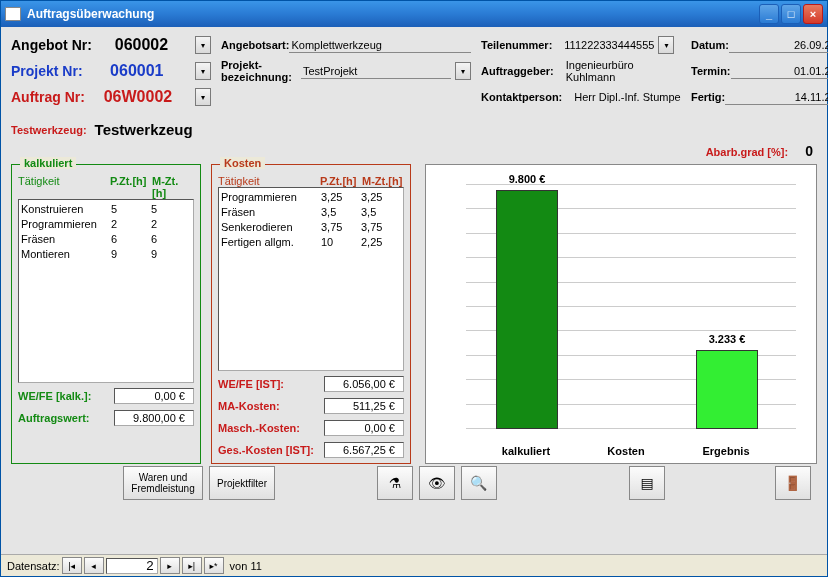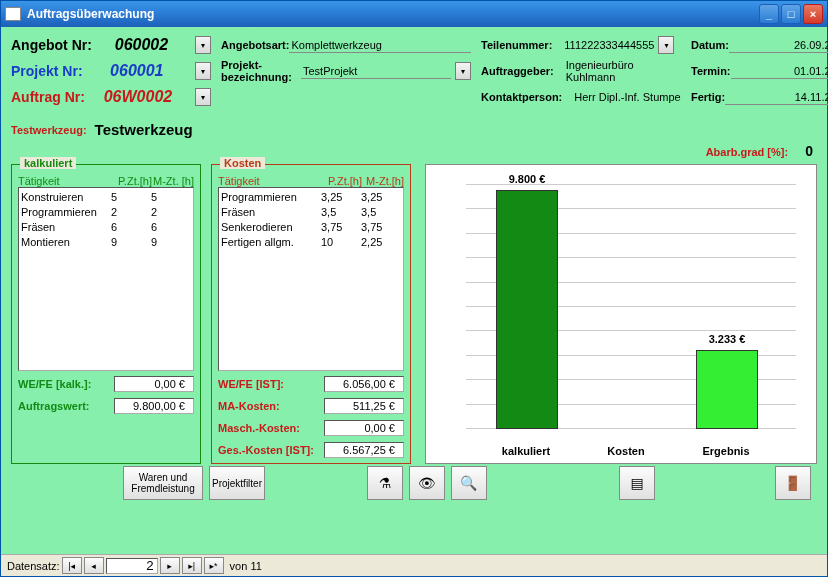--- a/index.html
+++ b/index.html
@@ -1,52 +1,52 @@
 <!DOCTYPE html>
 <html><head>
 <meta charset="utf-8">
 <style>
 * { box-sizing: border-box; margin: 0; padding: 0; }
 body { font-family: Tahoma, Arial, sans-serif; font-size: 11px; background: #fff; }
-.window { width: 828px; height: 577px; border: 1px solid #0053a6; background: #86efac; display: flex; flex-direction: column; }
+.window { width: 828px; height: 577px; border: 1px solid #0053a6; background: #e5e5e5; display: flex; flex-direction: column; }
 .titlebar { height: 26px; background: linear-gradient(to bottom, #3a95e8 0%, #2a7bd4 50%, #1b5fb8 100%); display: flex; align-items: center; padding: 0 4px; color: #fff; font-weight: bold; }
 .title-icon { width: 16px; height: 14px; background: #fff; border: 1px solid #888; margin-right: 6px; border-radius: 1px; }
 .title-text { flex: 1; font-size: 12px; }
 .win-btns { display: flex; gap: 2px; }
 .win-btn { width: 20px; height: 20px; background: linear-gradient(to bottom,#5fa5e8,#2a7bd4); border: 1px solid #1b5fb8; border-radius: 3px; display:flex; align-items:center; justify-content:center; color:#fff; font-weight:bold; font-size:11px; cursor:pointer; }
 .win-btn.close { background: linear-gradient(to bottom,#e87a5f,#d43a2a); border-color:#b81b1b; }
 .content { flex: 1; padding: 8px 10px 4px 10px; position: relative; }
 
 .hdr { display: grid; grid-template-columns: 200px 250px 200px 160px; gap: 6px 10px; font-size: 11px; }
 .hdr-lbl { font-weight: bold; }
 .hdr-row { display: flex; align-items: center; height: 20px; }
 .hdr-val { margin-left: 12px; }
 .big-lbl { font-size: 14px; font-weight: bold; }
-.big-val { font-size: 16px; font-style: italic; font-weight: bold; text-align: center; flex:1; }
+.big-val { font-size: 16px; font-weight: bold; text-align: center; flex:1; }
 .blue { color: #1a3cc8; }
 .red { color: #c81a1a; }
 .green { color: #138a13; }
 .dd-btn { width: 16px; height: 18px; border: 1px solid #7a7a7a; background: linear-gradient(#f4f4f4,#d9d9d9); margin-left: 4px; display:flex; align-items:center; justify-content:center; font-size:8px; cursor:pointer;}
 .underline-field { border-bottom: 1px solid #888; flex:1; padding: 1px 2px; }
 
 .bezeich { margin-top: 14px; display:flex; align-items:center; }
 .bezeich-val { font-size: 15px; font-weight: bold; margin-left: 8px; }
 .abarb { position:absolute; right: 14px; top: 116px; font-weight:bold; }
 
 .panels { display:flex; gap: 10px; margin-top: 26px; }
 .fieldset { border: 1px solid; padding: 4px 6px 6px 6px; position:relative; height: 300px; }
 .fieldset .legend { position:absolute; top:-8px; left:8px; background:#ece9d8; padding:0 4px; font-weight:bold; font-size:11px; }
 .fs-kalk { border-color:#138a13; width: 190px; }
 .fs-kalk .legend { color:#138a13; }
 .fs-kost { border-color:#b83a1a; width: 200px; }
 .fs-kost .legend { color:#b83a1a; }
 
 .tbl-hdr { display:flex; font-size:11px; margin-top:6px; }
 .tbl-hdr .c1 { flex:1; }
-.tbl-hdr .c2, .tbl-hdr .c3 { width:42px; text-align:right; }
+.tbl-hdr .c2, .tbl-hdr .c3 { width:42px; text-align:left;font-weight:bold; }
 .tbl-body { background:#fff; border:1px inset #aaa; height: 184px; padding:2px; font-size:11px; overflow:hidden; }
 .tbl-row { display:flex; line-height:15px; }
 .tbl-row .c1 { flex:1; }
 .tbl-row .c2, .tbl-row .c3 { width:40px; }
 
 .sumline { display:flex; align-items:center; height:18px; margin-top:4px; font-size:11px;}
 .sumline .slabel { flex:1; font-weight:bold; }
 .sumline .sval { width:80px; border:1px inset #aaa; background:#fff; text-align:right; padding:1px 8px; }
 
 .chart { flex:1; border:1px solid #888; background:#fff; height:300px; position:relative; margin-left: 4px; }
@@ -275,21 +275,21 @@
             <div class="axis-lbl" style="left: 60px;">kalkuliert</div>
             <div class="axis-lbl" style="left: 160px;">Kosten</div>
             <div class="axis-lbl" style="left: 260px;">Ergebnis</div>
           </div>
       </div>
     </div>
 
     <div class="btn-row">
       <div style="width:100px"></div>
       <div class="btn" style="width:80px">Waren und Fremdleistung</div>
-      <div class="btn" style="width:56px">Projektfilter</div>
+      <div class="btn" style="width:66px">Projektfilter</div>
       <div style="flex:0 0 90px"></div>
       <div class="btn iconbtn">
           <span>⚗</span>
         </div>
       <div class="btn iconbtn">
           <span>👁</span>
         </div>
       <div class="btn iconbtn">
           <span>🔍</span>
         </div>

